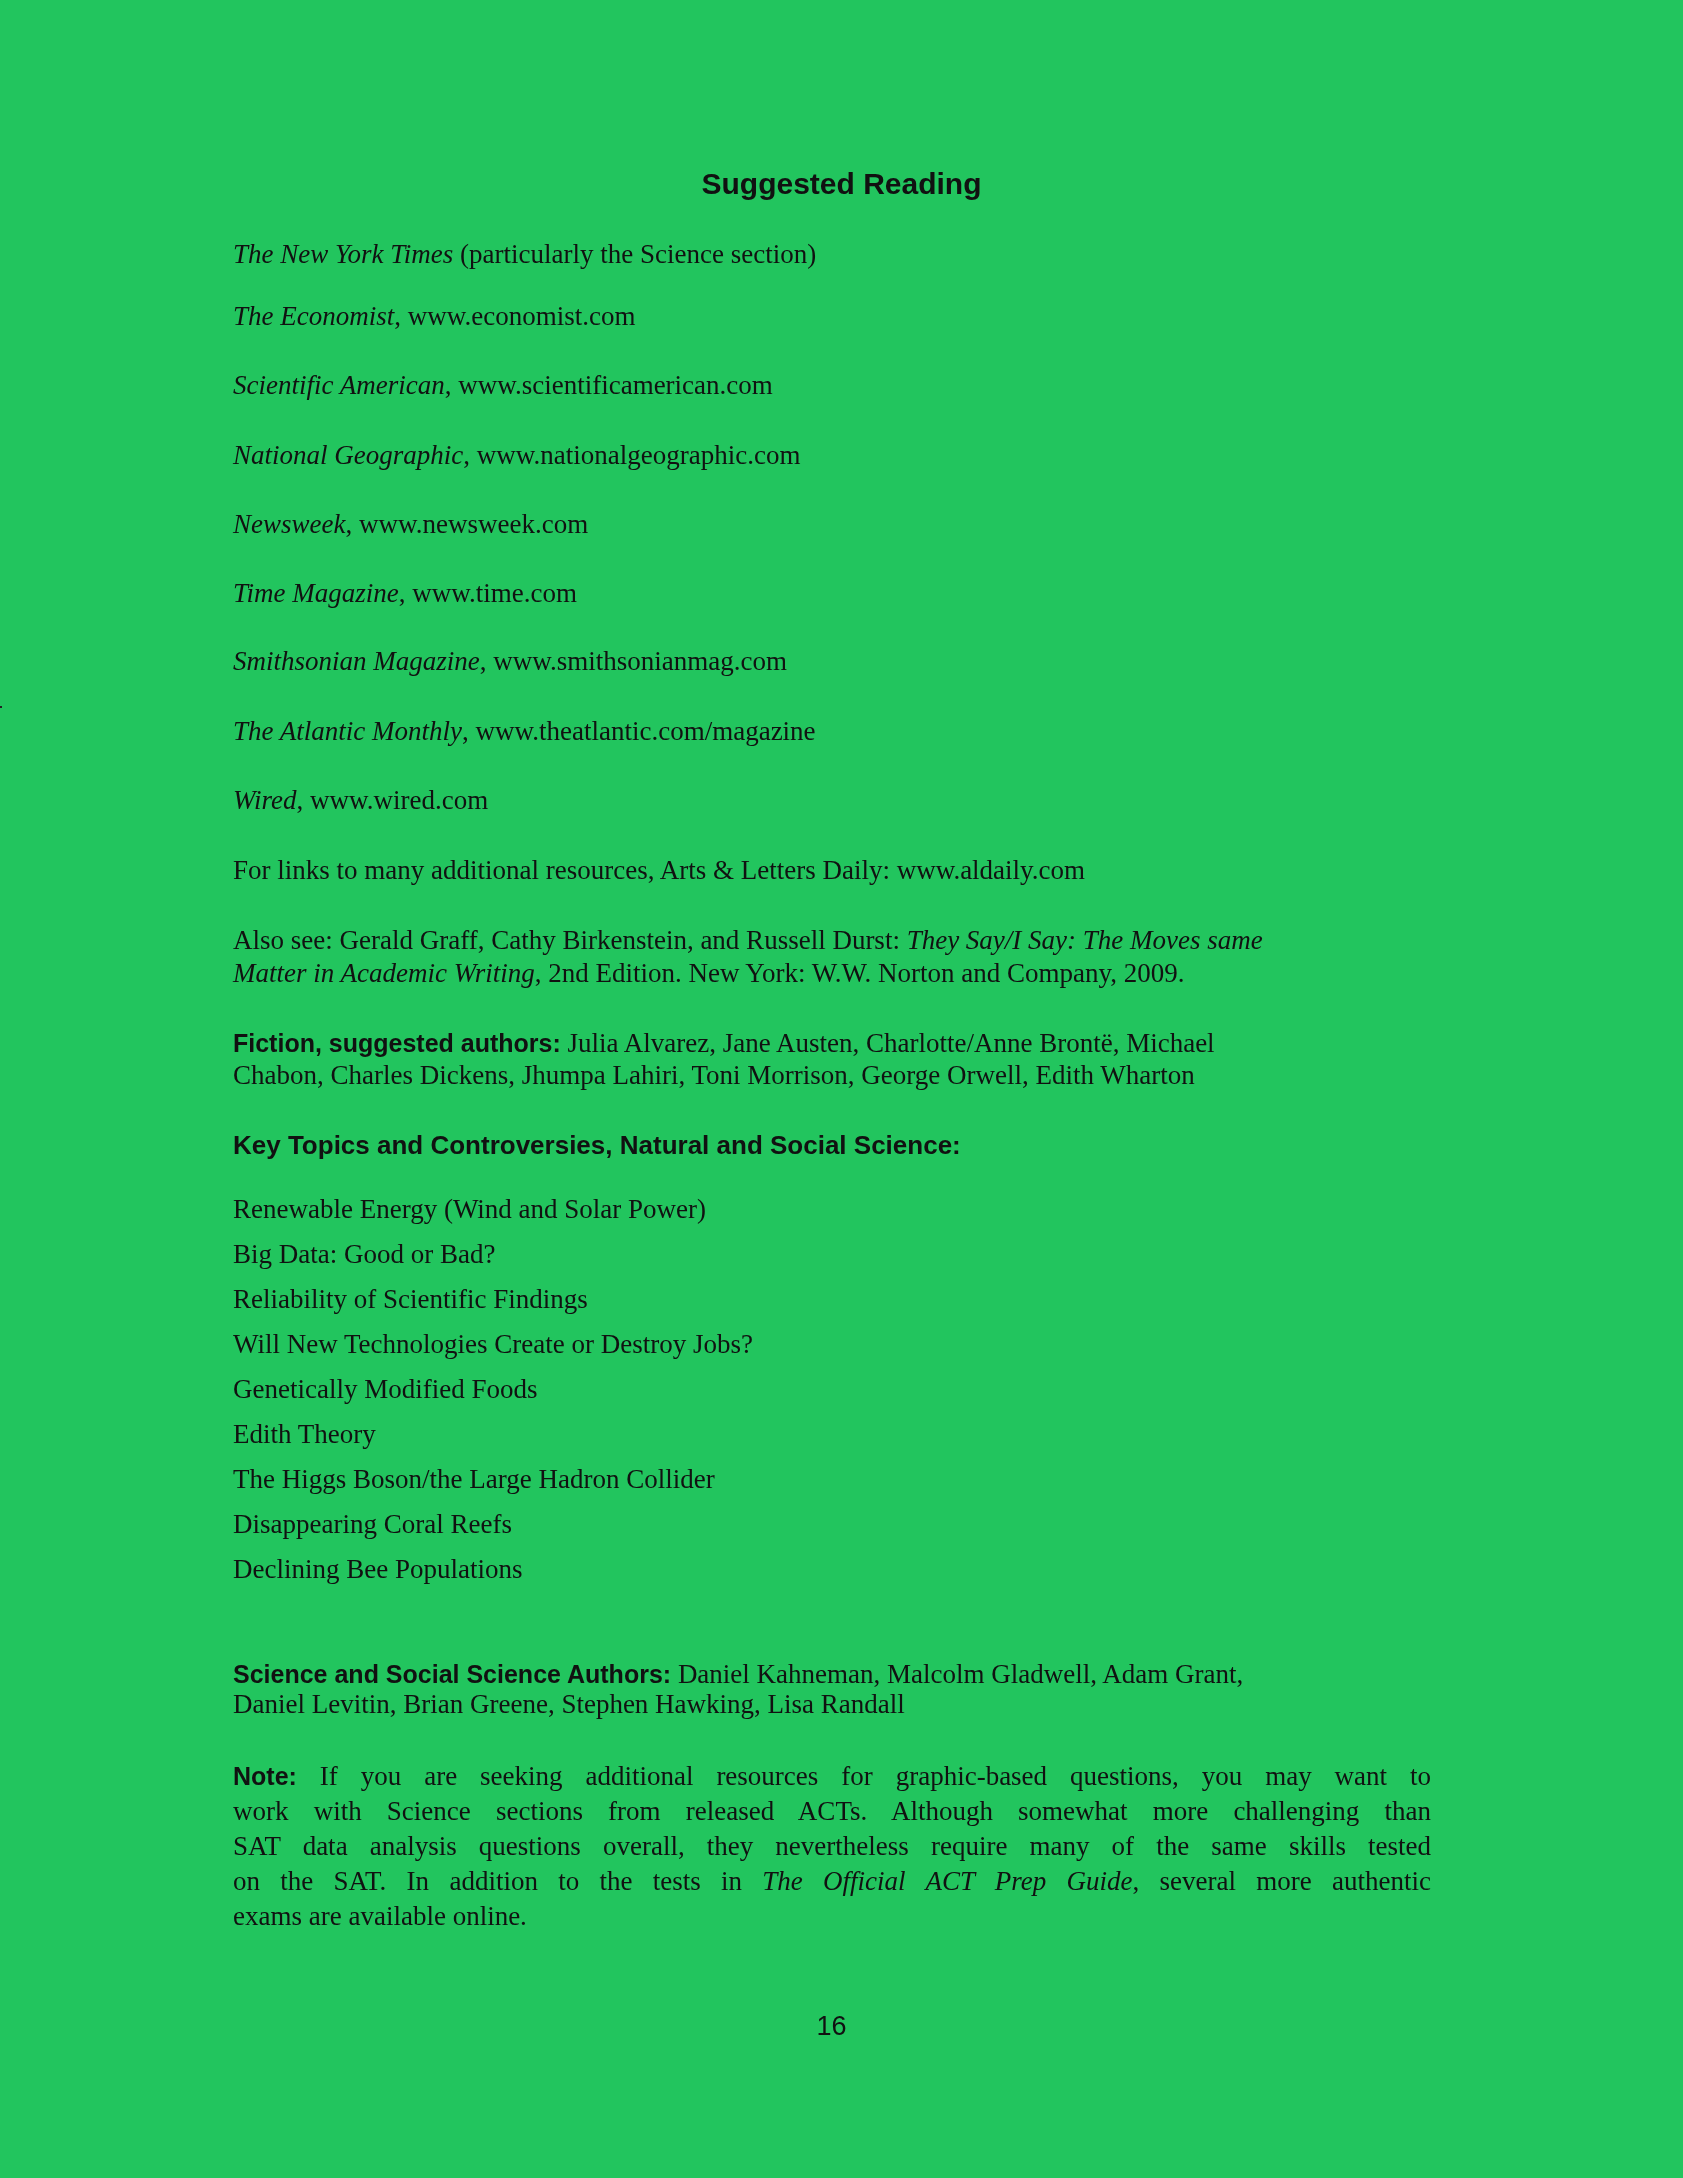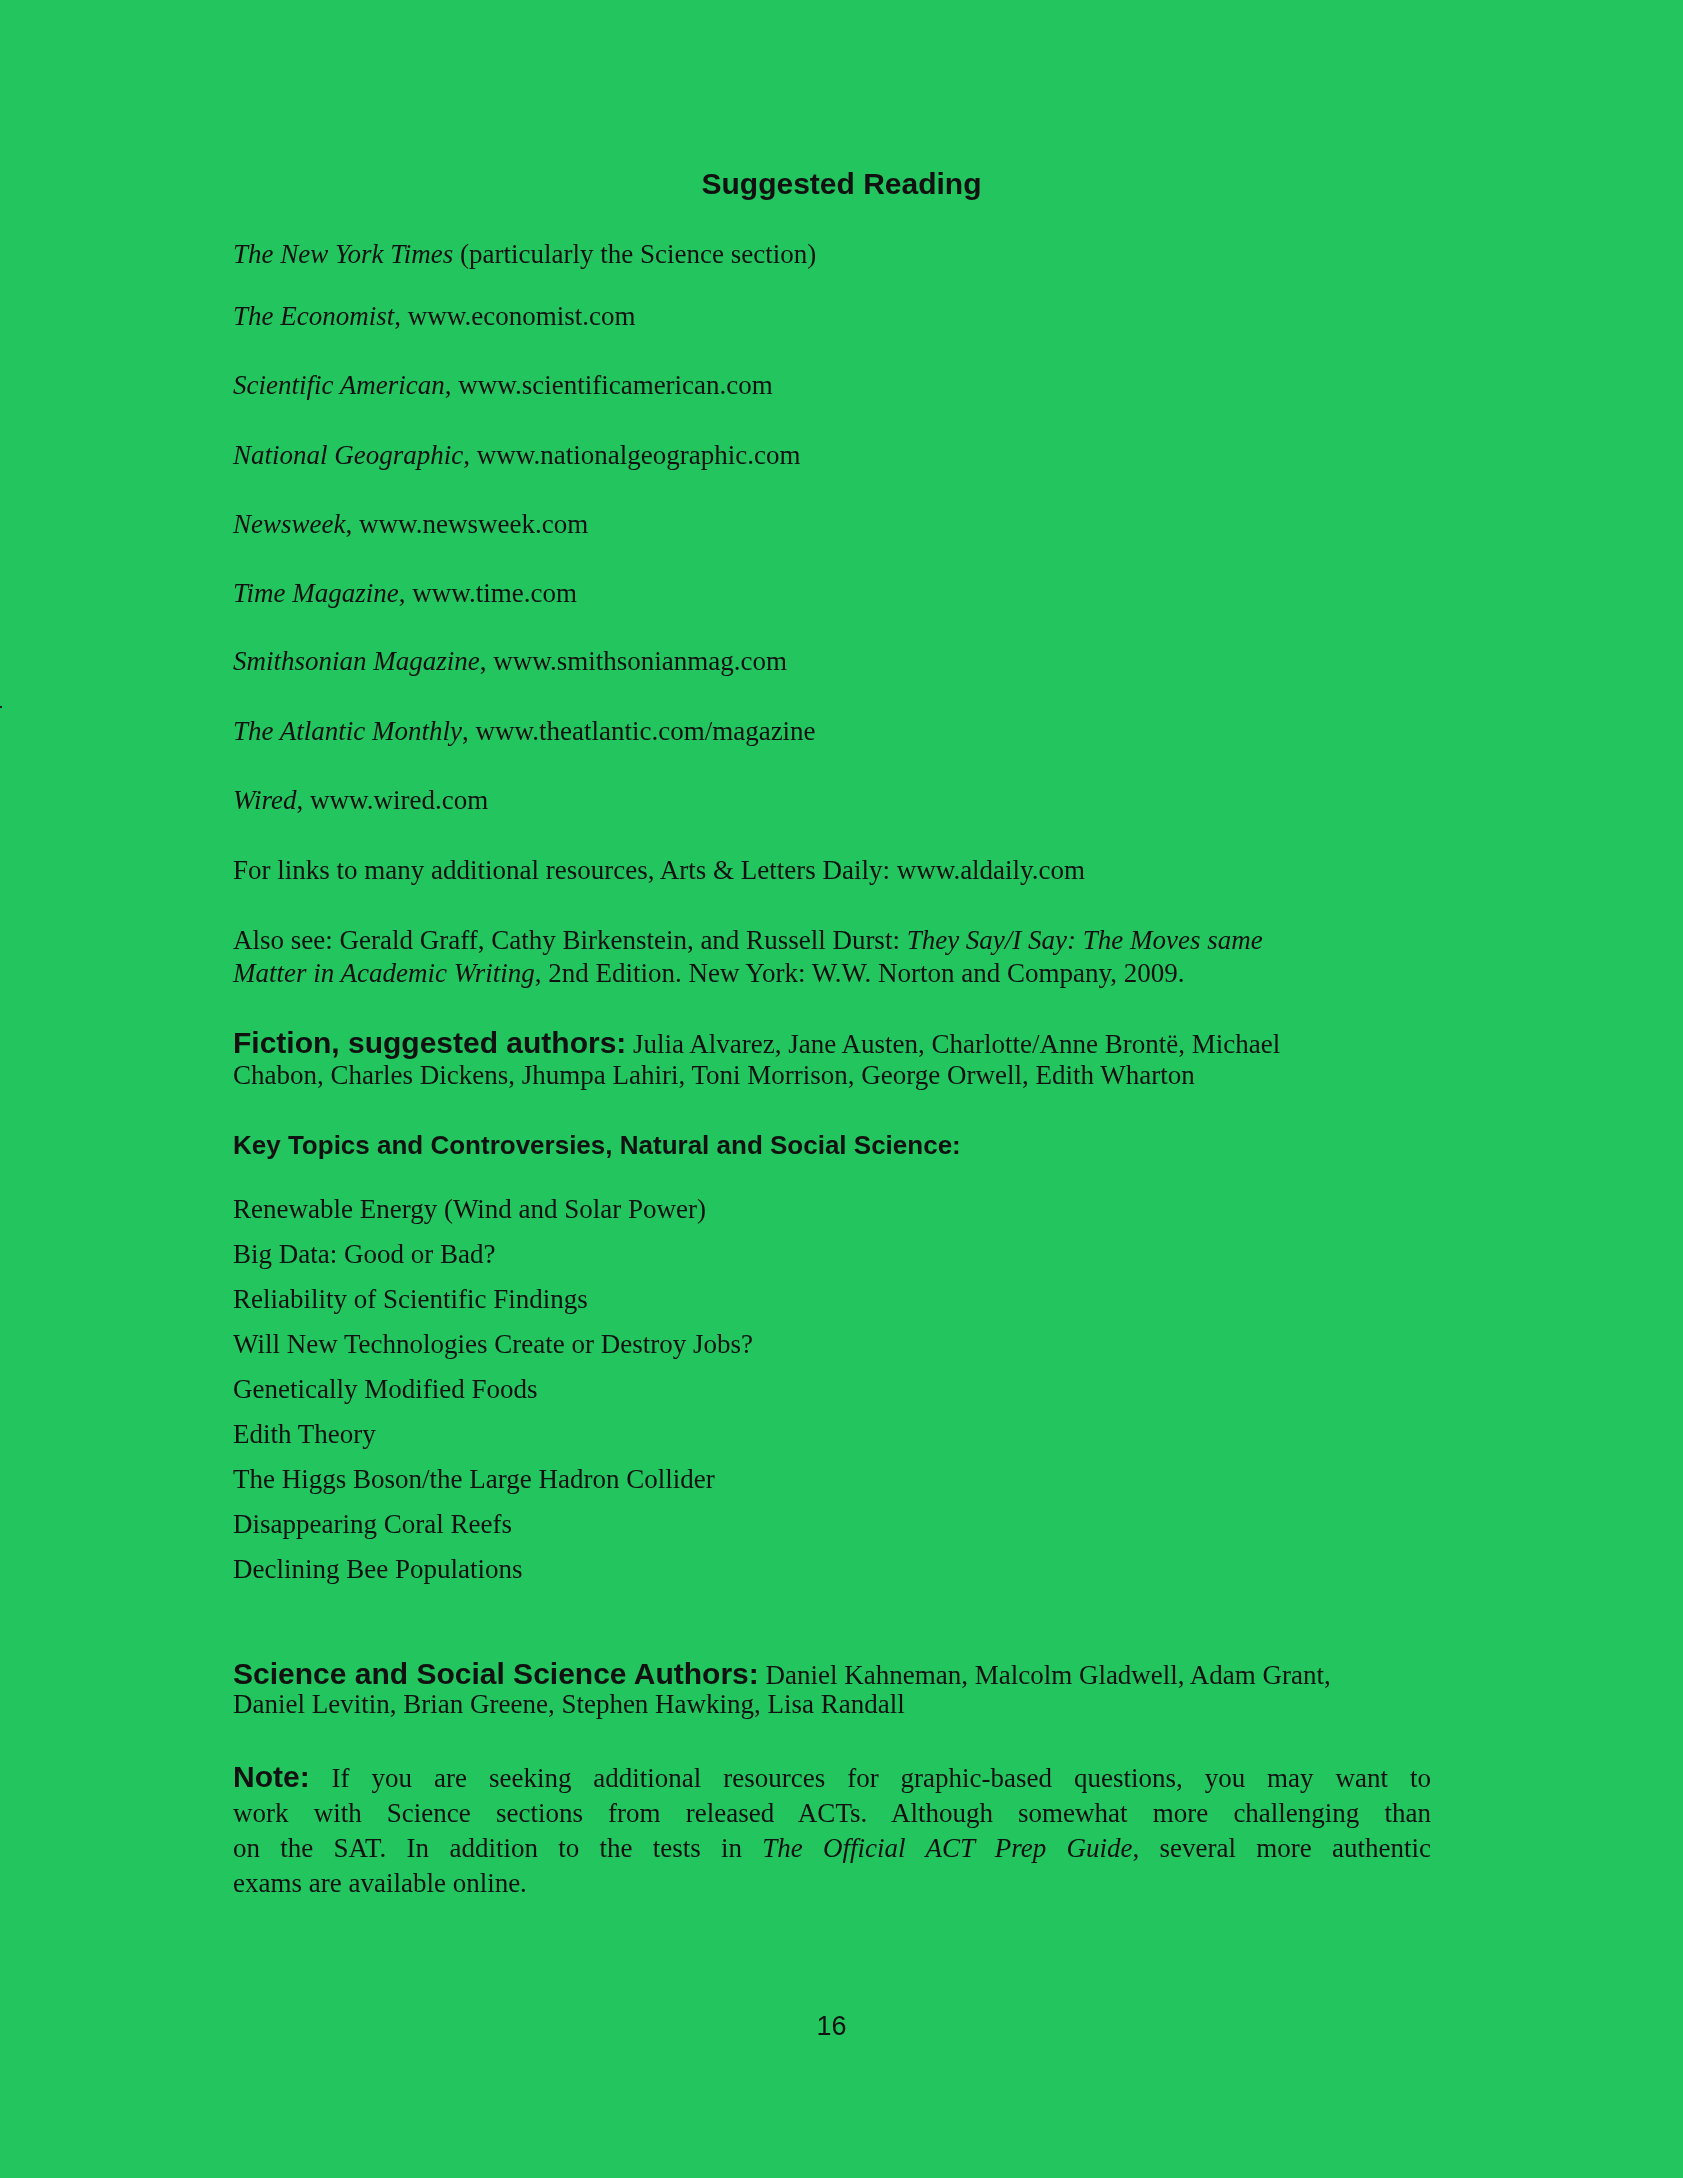--- a/index.html
+++ b/index.html
@@ -56,21 +56,21 @@
     .jline-wrap {
       display: block;
       width: 1198px;
       text-align: justify;
       text-align-last: justify;
     }
     .jline-wrap.last { text-align-last: left; }
     .sans-bold {
       font-family: "Liberation Sans", "DejaVu Sans", sans-serif;
       font-weight: bold;
-      font-size: 30px;
+      font-size: 25px;
     }
     .heading {
       position: absolute;
       left: 233px;
       font-family: "Liberation Sans", "DejaVu Sans", sans-serif;
       font-weight: bold;
       font-size: 26px;
       line-height: 32px;
       margin: 0;
       white-space: nowrap;
@@ -143,20 +143,21 @@
     <li>Disappearing Coral Reefs</li>
     <li>Declining Bee Populations</li>
   </ul>
 
   <p class="line" style="top:1658px;"><span class="sans-bold">Science and Social Science Authors:</span><span> Daniel Kahneman, Malcolm Gladwell, Adam Grant,</span></p>
   <p class="line" style="top:1688px;">Daniel Levitin, Brian Greene, Stephen Hawking, Lisa Randall</p>
 
   <div class="justify" style="top:1759px;">
     <span class="jline-wrap"><span class="sans-bold">Note:</span><span> If you are seeking additional resources for graphic-based questions, you may want to</span></span>
     <span class="jline-wrap">work with Science sections from released ACTs. Although somewhat more challenging than</span>
+    <span class="jline-wrap">SAT data analysis questions overall, they nevertheless require many of the same skills tested</span>
     <span class="jline-wrap"><span>on the SAT. In addition to the tests in </span><i>The Official ACT Prep Guide</i><span>, several more authentic</span></span>
     <span class="jline-wrap last">exams are available online.</span>
   </div>
 
   <p class="page-number">16</p>
 
   <div class="scan-dot"></div>
 </div>
 
 

